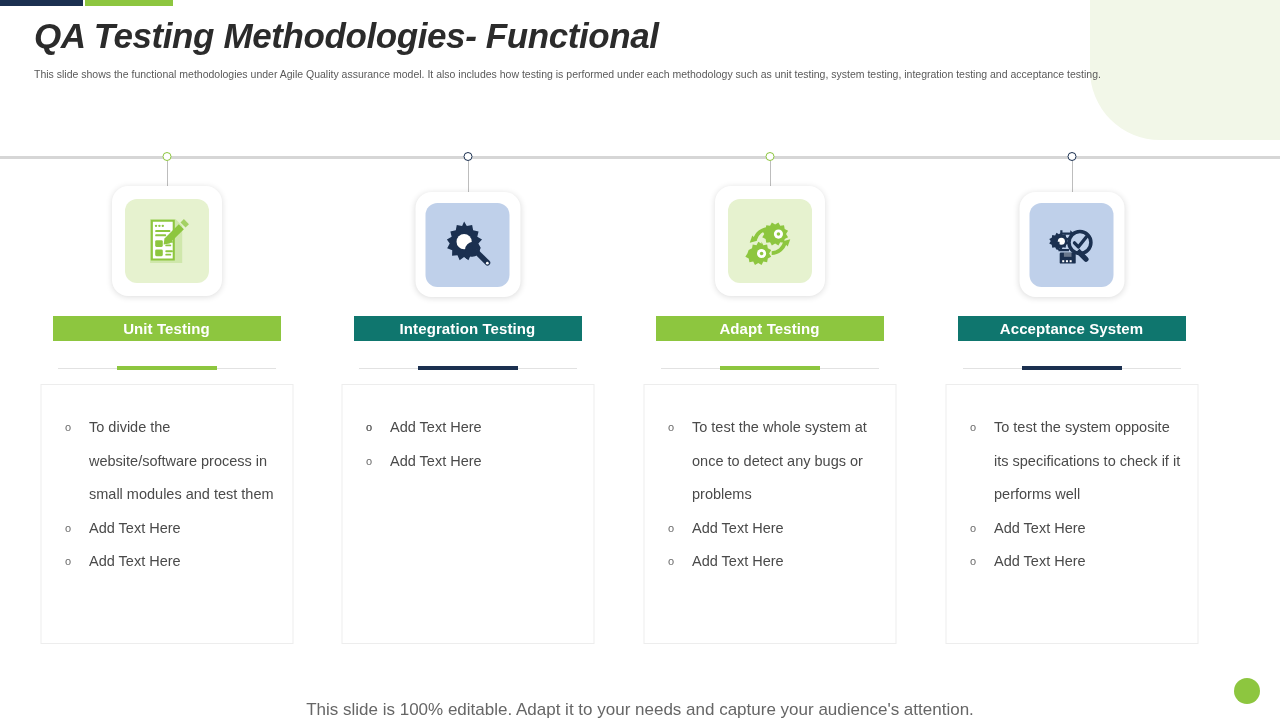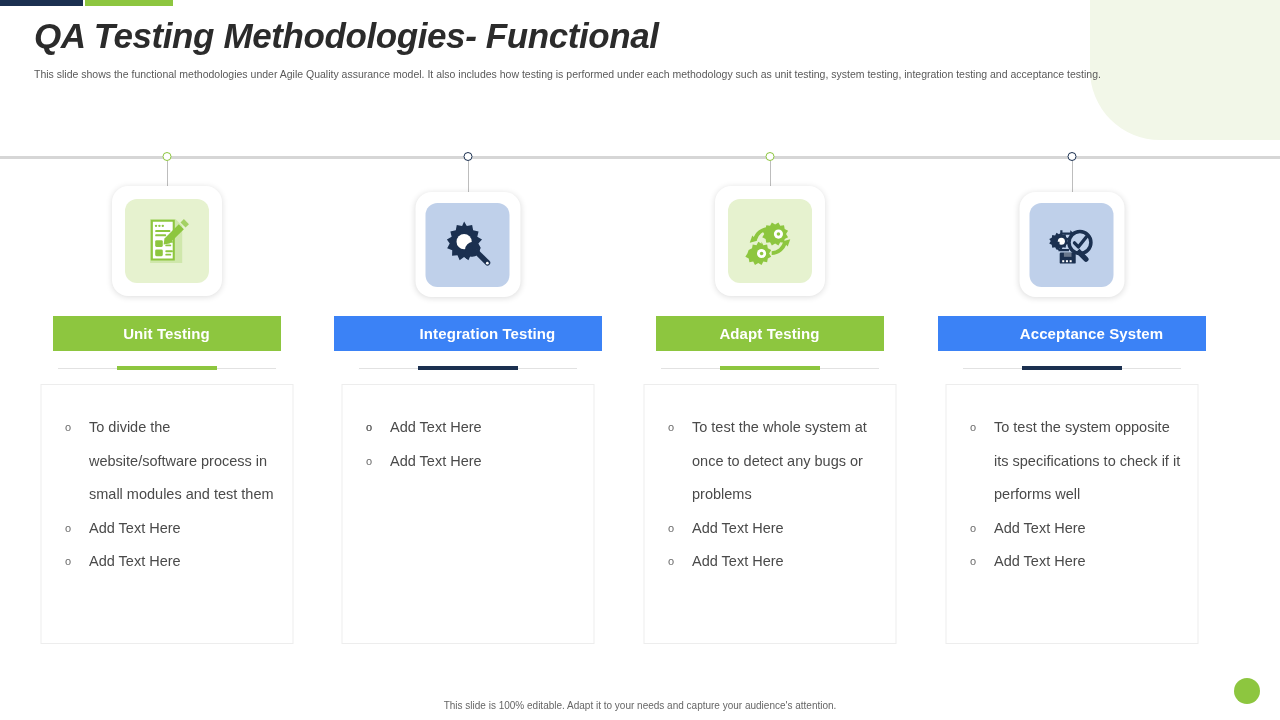--- a/index.html
+++ b/index.html
@@ -152,32 +152,32 @@
   .icon-inner.green { background: #e6f2cf; }
   .icon-inner.blue  { background: #bfd0ea; }
 
   
   .banner {
     position: absolute;
     top: 316px;
     left: 50%;
     transform: translateX(-50%);
     width: 228px;
-    height: 35px;
+    height: 25px;
     display: flex;
     align-items: center;
     justify-content: center;
     color: #ffffff;
     font-size: 15px;
     font-weight: bold;
     letter-spacing: 0.1px;
     white-space: nowrap;
   }
   .banner.green { background: #8dc63f; }
-  .banner.navy  { background: #3b82f6; padding-left: 40px; }
+  .banner.navy  { background: #0f766e; }
 
   
   .divider-wrap {
     position: absolute;
     top: 366px;
     left: 50%;
     transform: translateX(-50%);
     width: 218px;
     height: 5px;
   }
@@ -233,21 +233,21 @@
     line-height: 33.5px;
   }
 
   
   .footer-note {
     position: absolute;
     left: 0;
     top: 700px;
     width: 1280px;
     text-align: center;
-    font-size: 10px;
+    font-size: 17px;
     color: #666666;
     z-index: 3;
   }
   .footer-dot {
     position: absolute;
     right: 20px;
     bottom: 16px;
     width: 26px;
     height: 26px;
     border-radius: 50%;

